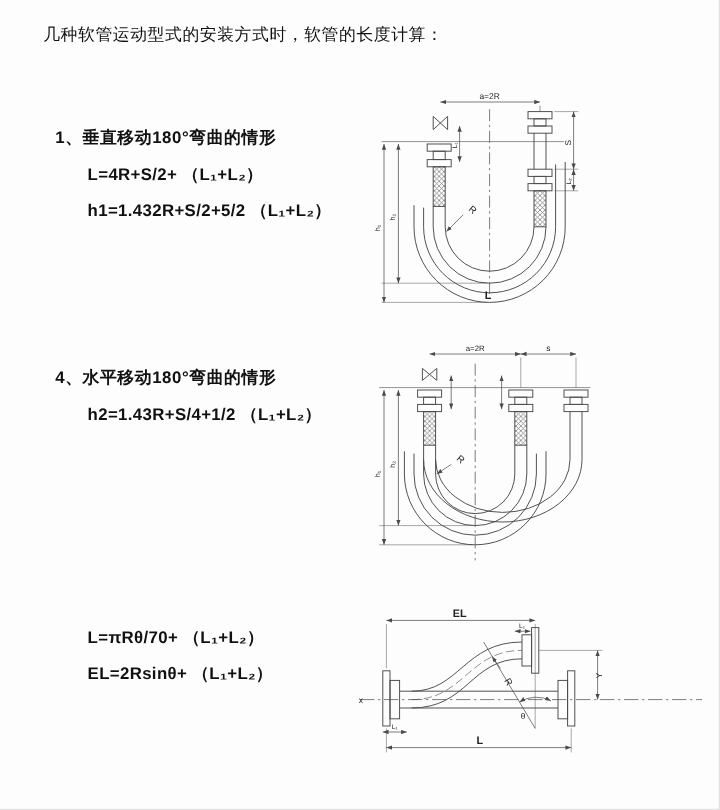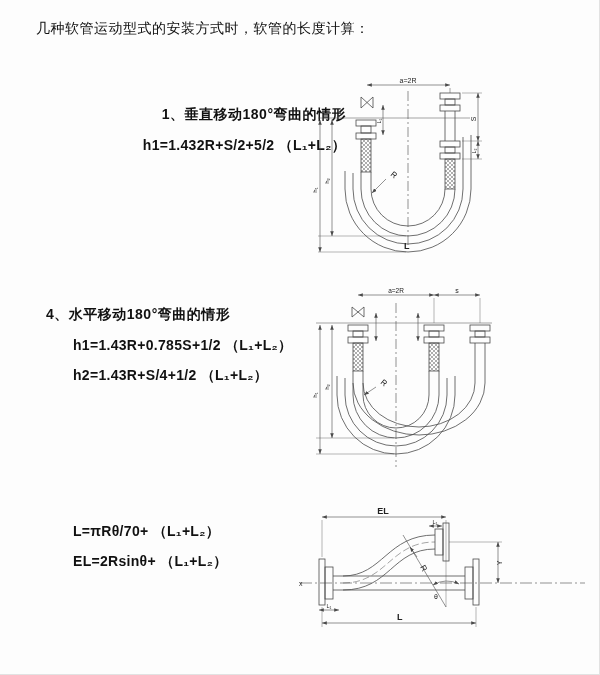--- a/index.html
+++ b/index.html
@@ -15,21 +15,21 @@
     position:absolute;inset:0;
     border-right:1px solid #e2e2e2;
     border-bottom:1px solid #e2e2e2;
     pointer-events:none;
   }
   .page-title{
     position:absolute;left:36px;top:20px;
     font-size:14px;font-weight:normal;letter-spacing:0.5px;
   }
   .section{position:absolute;width:300px;}
-  .sec-1{left:46px;top:106px;text-align:right;}
+  .sec-1{left:46px;top:106px;}
   .sec-2{left:46px;top:306px;}
   .sec-3{left:46px;top:516px;}
   .sec-heading{
     font-size:14px;font-weight:bold;letter-spacing:0.5px;
     margin:0 0 6px 0;
   }
   .formula{
     font-size:14px;font-weight:bold;
     padding-left:27px;
     height:30px;line-height:30px;
@@ -48,26 +48,26 @@
 </style>
 </head>
 <body>
 
 <div class="scan-frame"></div>
 
 <div class="page-title">几种软管运动型式的安装方式时，软管的长度计算：</div>
 
 <div class="section sec-1">
   <div class="sec-heading">1、垂直移动180°弯曲的情形</div>
+  <div class="formula">L=4R+S/2+ （L₁+L₂）</div>
   <div class="formula">h1=1.432R+S/2+5/2 （L₁+L₂）</div>
 </div>
 
 <div class="section sec-2">
   <div class="sec-heading">4、水平移动180°弯曲的情形</div>
-  <div class="formula">h1=1.43R+0.785S+1/2 （L₁+L₂）</div>
   <div class="formula">h2=1.43R+S/4+1/2 （L₁+L₂）</div>
 </div>
 
 <div class="section sec-3">
   <div class="formula">L=πRθ/70+ （L₁+L₂）</div>
   <div class="formula">EL=2Rsinθ+ （L₁+L₂）</div>
 </div>
 
 <svg class="diagram dg-1" width="290" height="185" viewBox="0 0 290 185">
   <defs>

